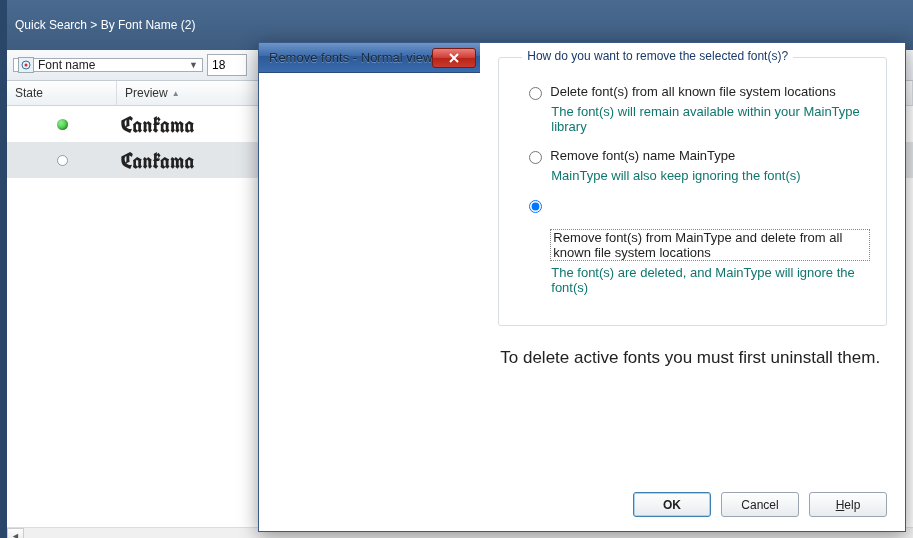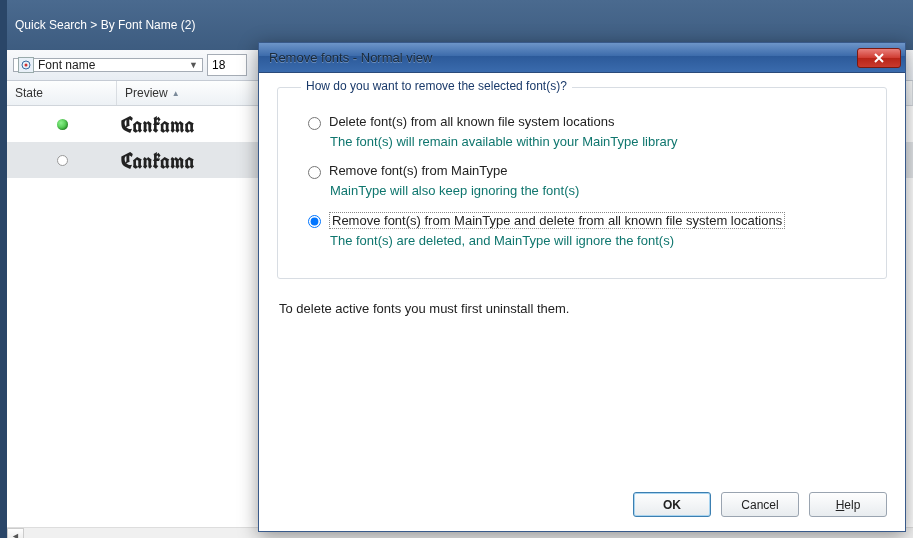--- a/index.html
+++ b/index.html
@@ -79,21 +79,21 @@
 .sb-track { flex:1; height:17px; background:#f0f0f0; }
 
 
 .dialog {
   position:absolute;
   left:258px; top:42px;
   width:648px; height:490px;
   background:#fff;
   border:1px solid #395a8a;
   box-shadow: 0 4px 18px rgba(0,0,0,0.4);
-  display:flex; flex-direction:column;
+  display:flex; 
 }
 .dlg-title {
   height:30px; background:linear-gradient(#6d95c8,#3c6bab 45%,#2c5a9a 46%,#3a6bad);
   border-bottom:1px solid #2a4a7a;
   display:flex; align-items:center; justify-content:space-between;
   padding:0 4px 0 10px;
 }
 .dlg-title-text { color:#1a2a3a; font-size:13px; text-shadow:0 1px 0 rgba(255,255,255,.3); }
 .close-btn {
   width:44px; height:20px; background:linear-gradient(#e97f7a,#d03e34 48%,#b82418 52%,#c93a2e);
@@ -104,23 +104,23 @@
 .dlg-body { flex:1; background:#fff; padding:14px 18px; position:relative; }
 .groupbox {
   border:1px solid #d8dde3; border-radius:3px; padding:18px 16px 16px 16px; position:relative;
 }
 .groupbox-title {
   position:absolute; top:-9px; left:23px; background:#fff; padding:0 5px; color:#1a3a6a; font-size:12px;
 }
 .opt { display:flex; align-items:flex-start; gap:8px; margin:8px 0 4px 14px; }
 .opt input { margin-top:3px; }
 .opt-label { color:#222; font-size:13px; }
-.opt-label.selected { border:1px dotted #888; padding:0 2px; }
+.opt-label.selected { border:1px dotted #888; padding:0 2px;margin-top:32px; }
 .opt-desc { margin:0 0 14px 36px; color:#0f766e; font-size:13px; }
-.note { margin:22px 0 0 2px; color:#222; font-size:13px; }
+.note { margin:22px 0 0 2px; color:#222; font-size:17px; }
 .dlg-buttons {
   position:absolute; right:18px; bottom:14px; display:flex; gap:10px;
 }
 .btn {
   min-width:78px; height:25px; padding:0 14px;
   background:linear-gradient(#fefefe,#e8ecef); border:1px solid #9aa4b0; border-radius:3px;
   color:#222; font-size:12px; display:flex; align-items:center; justify-content:center;
 }
 .btn.default { border:1px solid #3c7fb1; box-shadow: inset 0 0 0 1px #a8d4f0; font-weight: bold; }
 .hk { text-decoration:underline; }
@@ -190,21 +190,21 @@
       <div class="groupbox-title">How do you want to remove the selected font(s)?</div>
 
       <div class="opt">
         <input type="radio" name="rm" style="">
         <span class="opt-label">Delete font(s) from all known file system locations</span>
       </div>
       <div class="opt-desc">The font(s) will remain available within your MainType library</div>
 
       <div class="opt">
         <input type="radio" name="rm" style="">
-        <span class="opt-label">Remove font(s) from MainType</span>
+        <span class="opt-label">Remove font(s) name MainType</span>
       </div>
       <div class="opt-desc">MainType will also keep ignoring the font(s)</div>
 
       <div class="opt">
         <input type="radio" name="rm" checked="" style="">
         <span class="opt-label selected">Remove font(s) from MainType and delete from all known file system locations</span>
       </div>
       <div class="opt-desc">The font(s) are deleted, and MainType will ignore the font(s)</div>
     </div>
 

